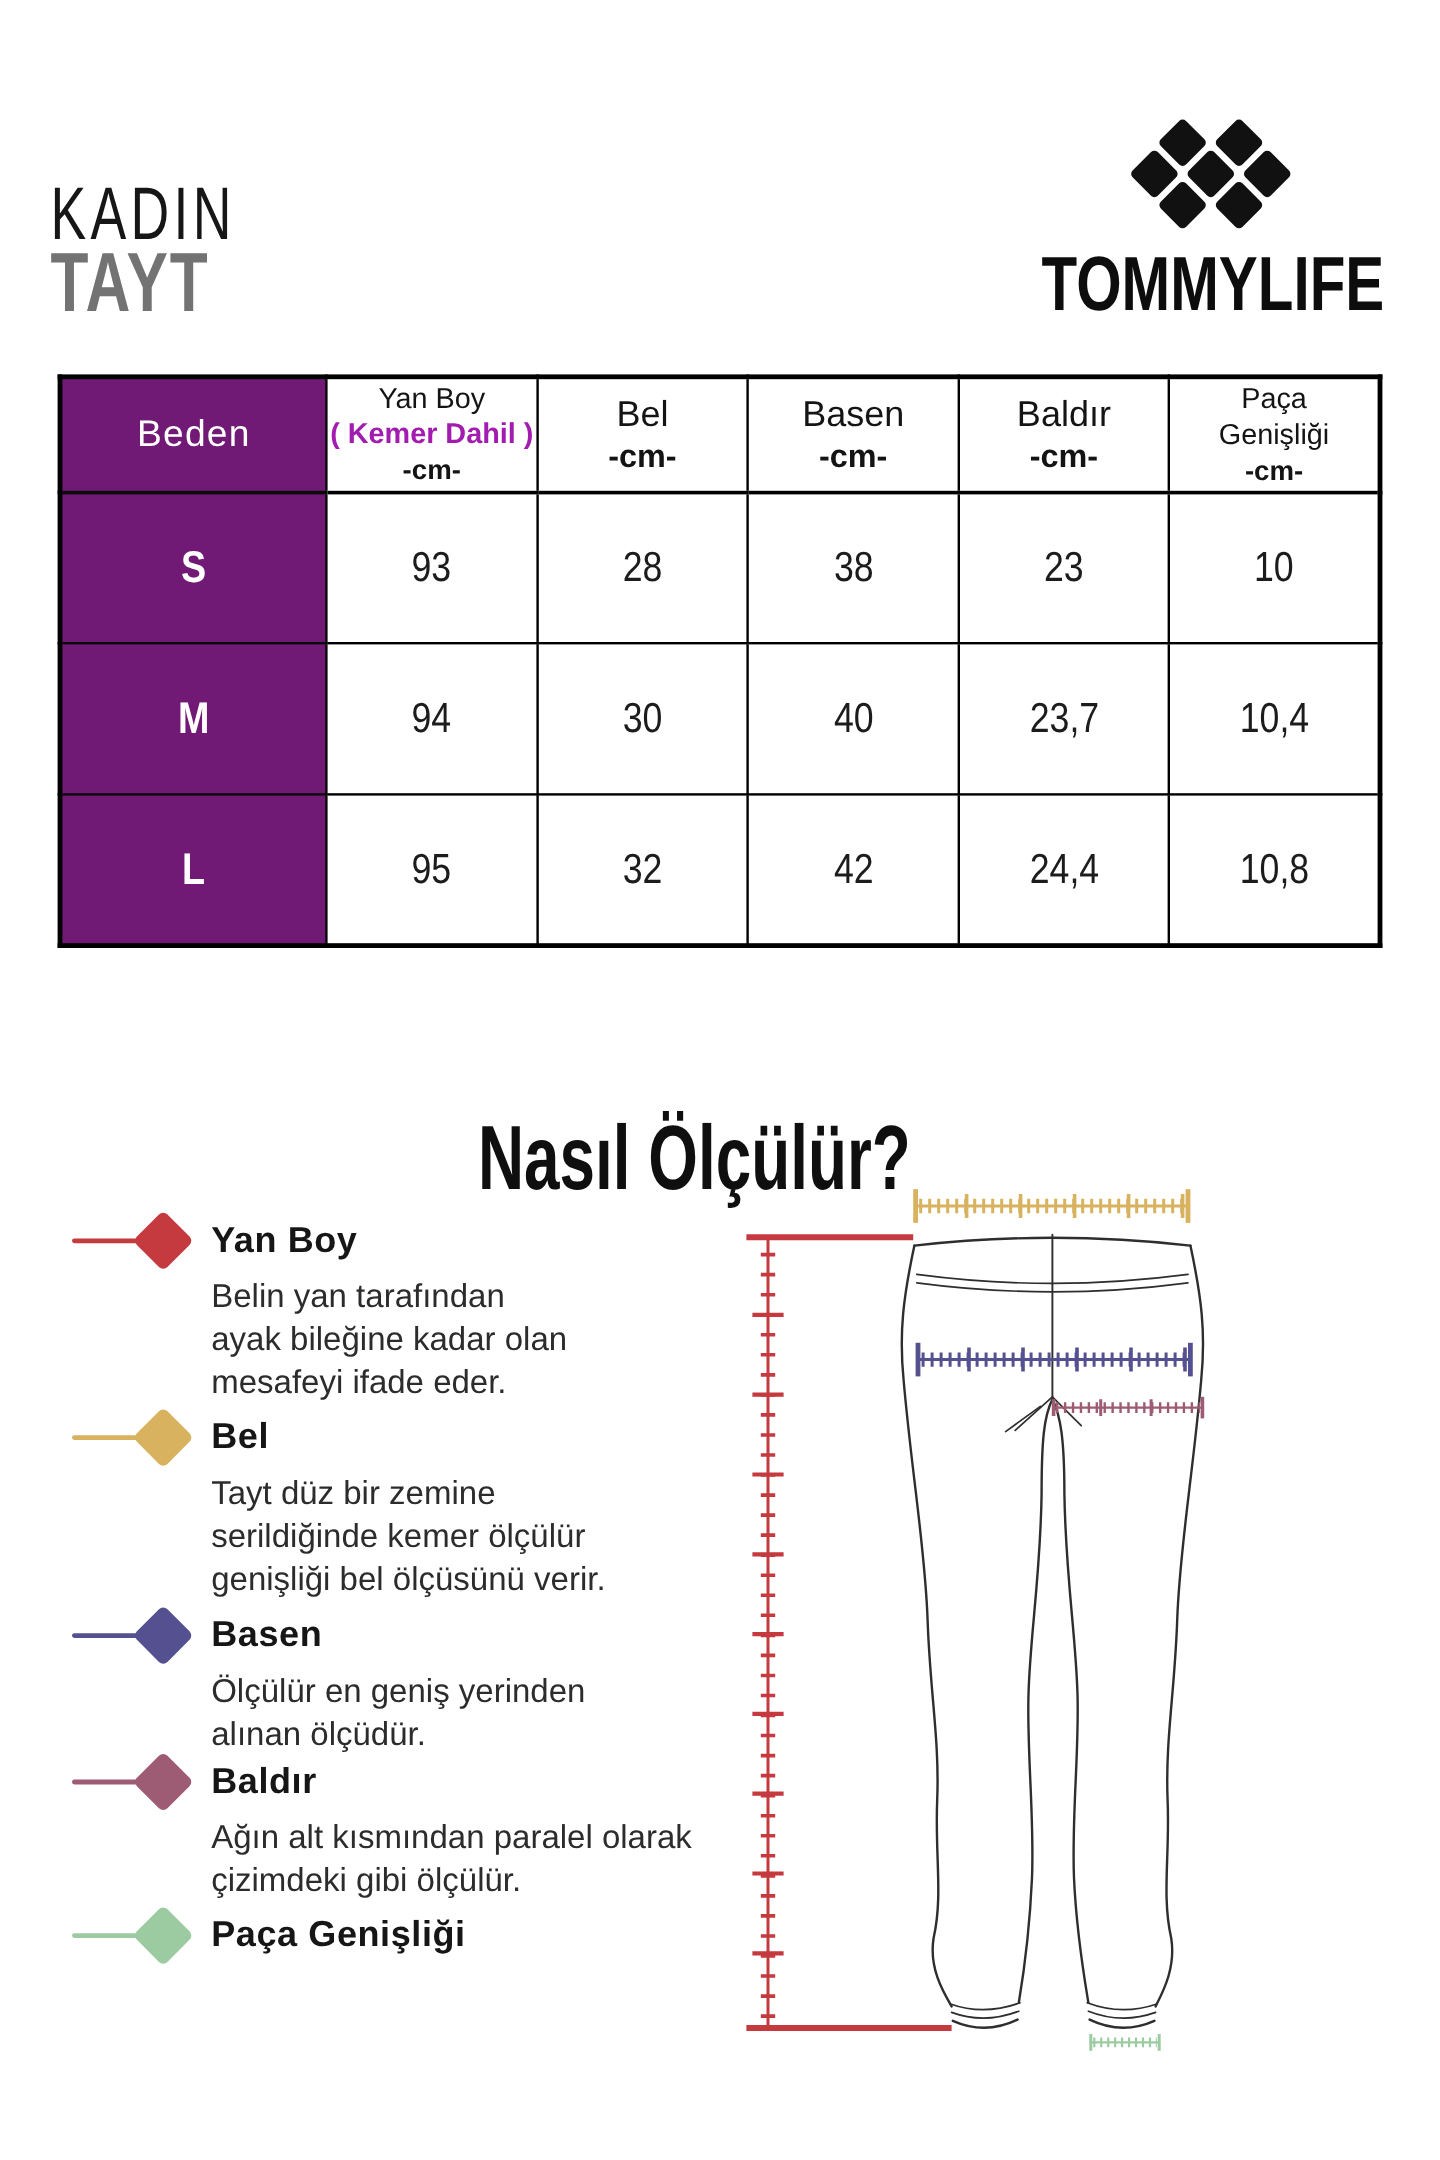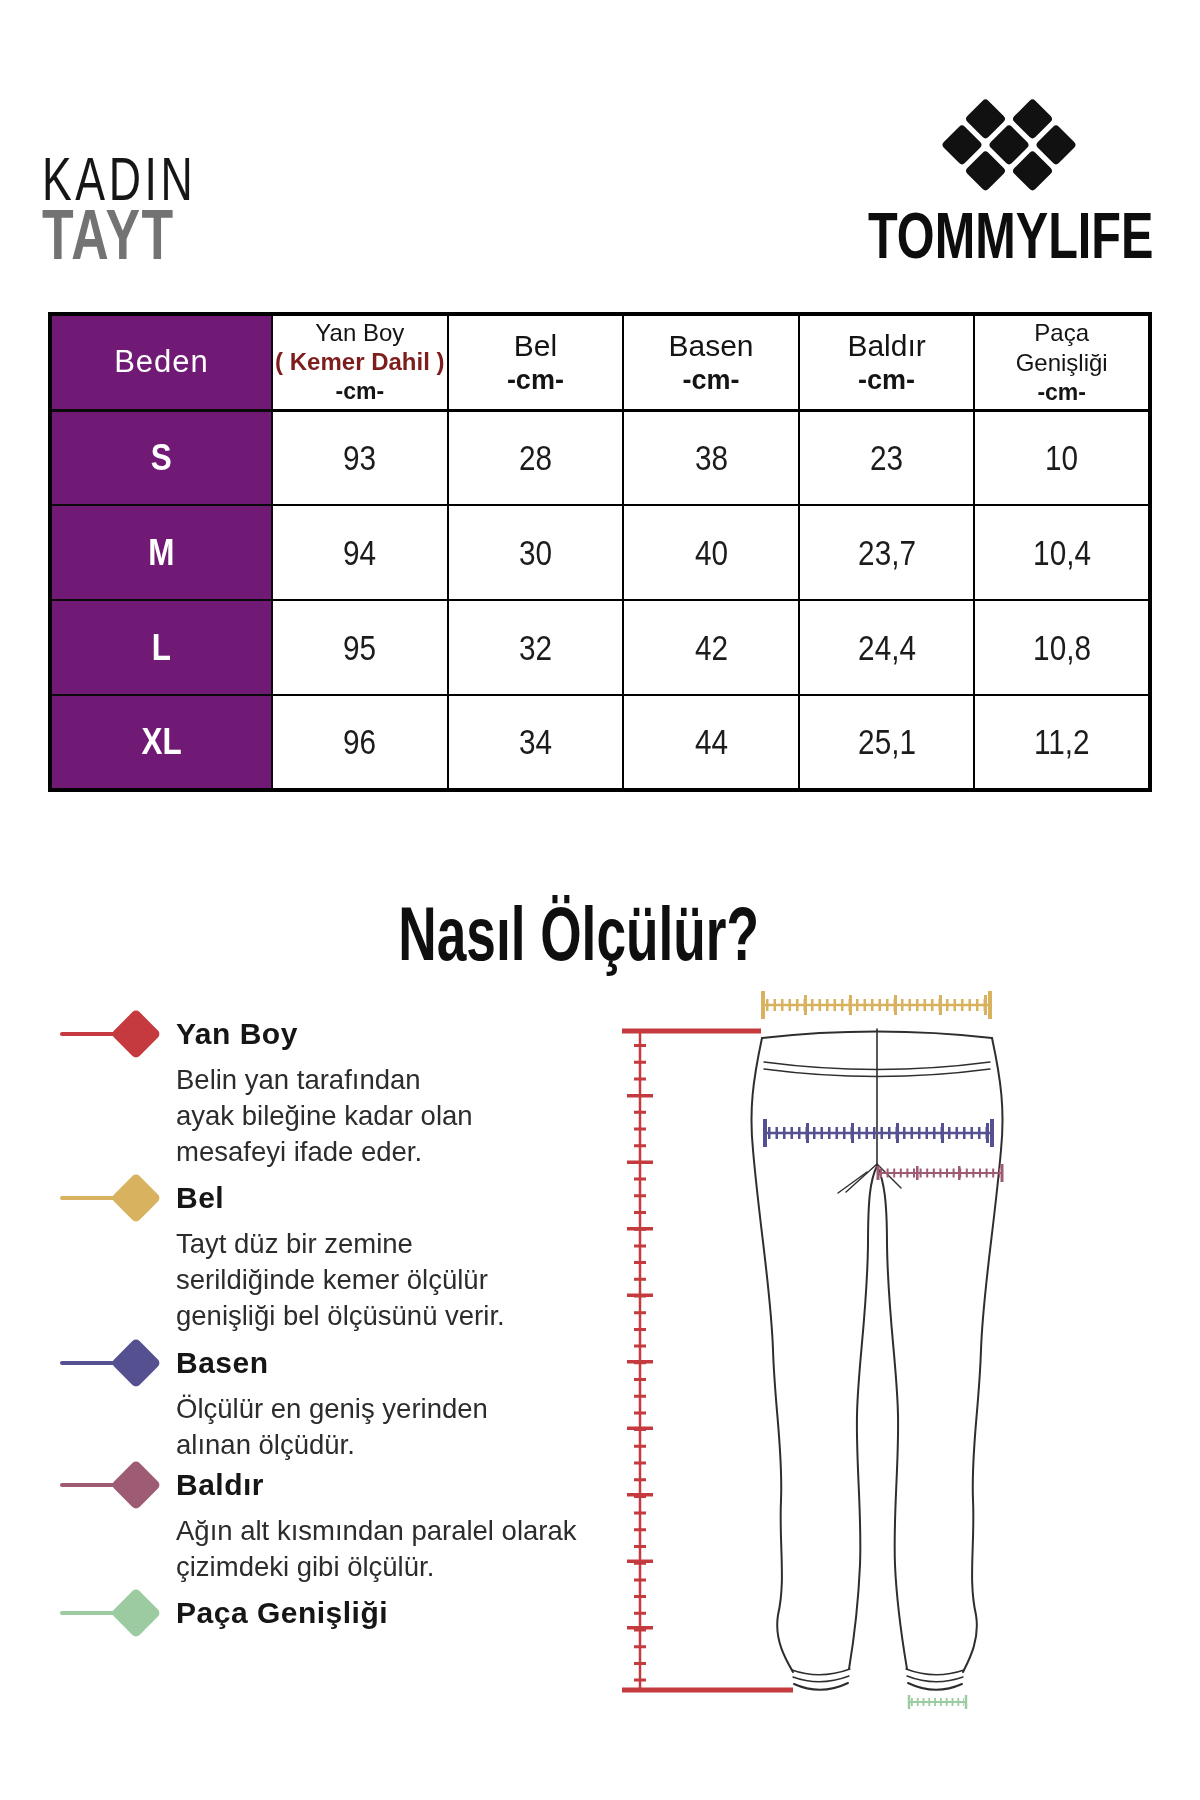--- a/index.html
+++ b/index.html
@@ -35,32 +35,32 @@
     border:2.5px solid #000;text-align:center;vertical-align:middle;padding:0;
   }
   .size-table thead tr{height:96px;}
   .size-table tbody tr{height:95px;}
   .size-table thead th{border-bottom:3px solid #000;}
   .size-table .corner,.size-table tbody th{
     background:#701a75;color:#ffffff;border-color:#0a0a0a;
   }
   .size-table .corner{font-size:31px;font-weight:400;letter-spacing:1px;}
   .hcol .t{display:block;font-size:30px;line-height:1.25;color:#141414;font-weight:400;}
-  .hcol .s{display:block;font-size:24px;line-height:1.2;color:#7f1d1d;}
+  .hcol .s{display:block;font-size:24px;line-height:1.2;color:#a21caf;}
   .hcol .s:empty{display:none;}
   .hcol .u{display:block;font-size:27px;line-height:1.25;color:#141414;}
   .hcol.small .t{font-size:24px;}
   .hcol.small .u{font-size:23px;}
   .hcol.wrap .t{max-width:132px;margin:0 auto;}
   .size-letter{display:inline-block;font-size:37px;transform:scaleX(0.85);color:#fff;}
   .cell-num{display:inline-block;font-size:35px;transform:scaleX(0.85);color:#1c1c1c;}
 
   
   .howto-title{
-    position:absolute;left:0;top:892px;width:1158px;text-align:center;
+    position:absolute;left:0;top:924px;width:1158px;text-align:center;
     font-size:76px;font-weight:bold;line-height:1.1;color:#0f0f0f;white-space:nowrap;
   }
   .howto-title .cond{display:inline-block;transform:scaleX(0.70);transform-origin:center;}
 
   .legend-item{position:absolute;left:60px;width:560px;}
   .legend-head{display:flex;align-items:center;height:40px;}
   .mline{width:56px;height:4px;border-radius:2px;background:#999;flex:0 0 auto;}
   .ldiamond{
     width:36px;height:36px;border-radius:5px;background:#999;flex:0 0 auto;
     transform:rotate(45deg);margin-left:2px;
@@ -149,28 +149,20 @@
       <td><span class="cell-num">10,4</span></td>
     </tr>
     <tr>
       <th><span class="size-letter">L</span></th>
       <td><span class="cell-num">95</span></td>
       <td><span class="cell-num">32</span></td>
       <td><span class="cell-num">42</span></td>
       <td><span class="cell-num">24,4</span></td>
       <td><span class="cell-num">10,8</span></td>
     </tr>
-    <tr>
-      <th><span class="size-letter">XL</span></th>
-      <td><span class="cell-num">96</span></td>
-      <td><span class="cell-num">34</span></td>
-      <td><span class="cell-num">44</span></td>
-      <td><span class="cell-num">25,1</span></td>
-      <td><span class="cell-num">11,2</span></td>
-    </tr>
   </tbody>
 </table>
 
 <div class="howto-title"><span class="cond">Nasıl Ölçülür?</span></div>
 
 <div class="legend-item" style="top:1014px;">
   <div class="legend-head">
     <span class="mline" style="background-color: rgb(196, 58, 62);"></span>
     <span class="ldiamond" style="background-color: rgb(196, 58, 62);"></span>
     <span class="lname">Yan Boy</span>

